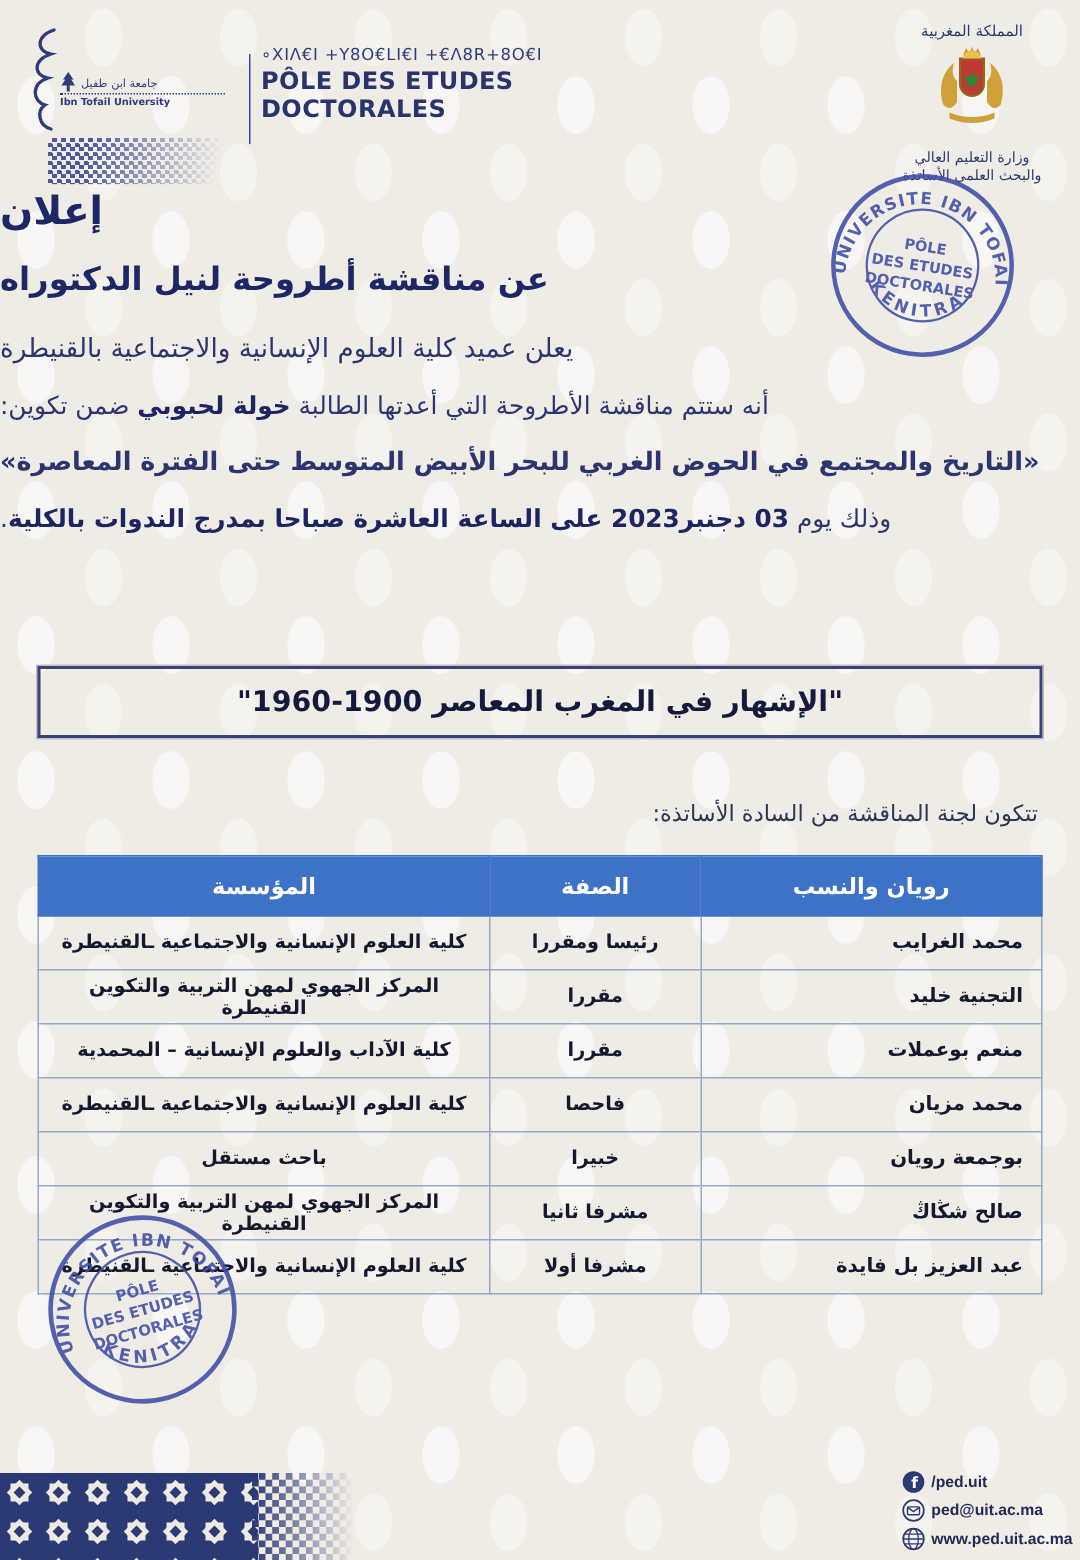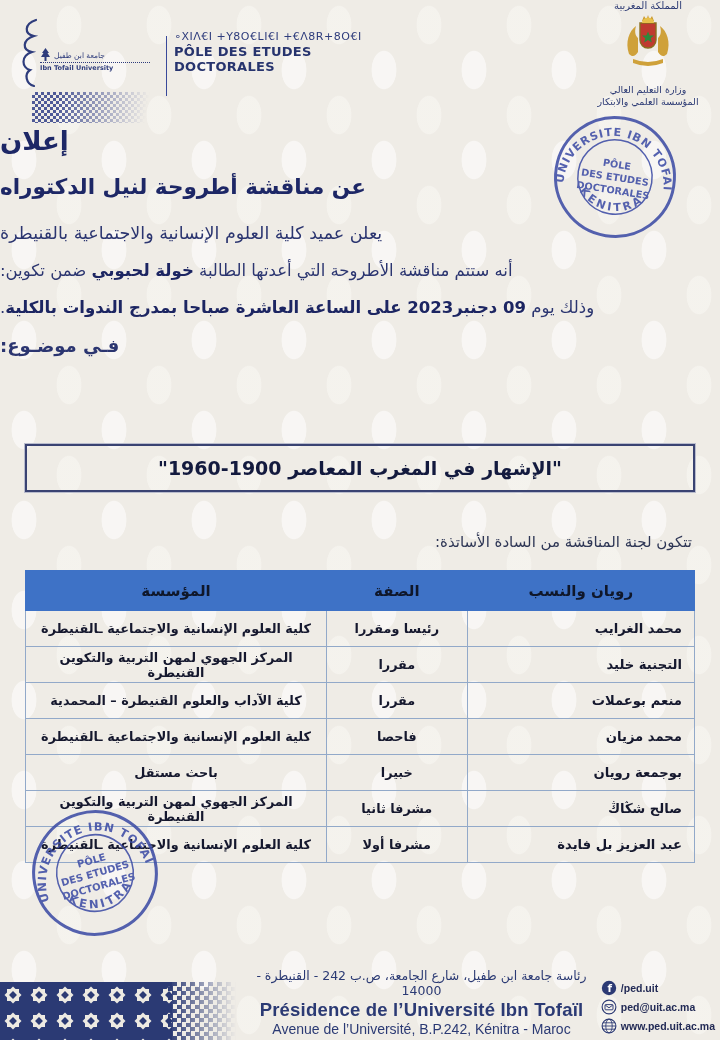--- a/index.html
+++ b/index.html
@@ -21,23 +21,23 @@
   .mini-en{font-size:6.5px;font-weight:bold;color:#2e3c7c;border-top:1px dotted #2e3c7c;padding-top:1px;}
   .dissolve{position:absolute;left:18px;top:80px;width:134px;height:31px;opacity:.85;
     background-image:conic-gradient(#33408a 25%, transparent 0 50%, #33408a 0 75%, transparent 0);
     background-size:6px 6px;
     -webkit-mask-image:linear-gradient(100deg,#000 20%,transparent 85%);
     mask-image:linear-gradient(100deg,#000 20%,transparent 85%);}
   .logo-divider{position:absolute;left:152px;top:24px;width:1px;height:60px;background:#39499a;}
   .logo-text{position:absolute;left:160px;top:16px;width:196px;}
   .logo-ar{font-size:19px;line-height:1.2;color:#33418c;text-align:center;}
   .logo-tif{font-size:11px;letter-spacing:.5px;color:#2e3c7c;margin-top:2px;}
-  .logo-fr{font-size:13px;font-weight:bold;color:#27346e;letter-spacing:.3px;margin-top:1px;}
-  
-  .gov-block{position:absolute;right:16px;top:0;width:112px;text-align:center;color:#2c3a74;}
+  .logo-fr{font-size:16px;font-weight:bold;color:#27346e;letter-spacing:.3px;margin-top:1px;}
+  
+  .gov-block{position:absolute;right:16px;top:16px;width:112px;text-align:center;color:#2c3a74;}
   .kingdom{font-size:10px;}
   .crest{display:block;margin:1px auto 1px;}
   .ministry{font-size:9.5px;line-height:1.25;margin-top:16px;}
   
   .stamp{position:absolute;opacity:.88;}
   .stamp-tr{left:550px;top:112px;transform:rotate(9deg);}
   .stamp-bl{left:28px;top:806px;transform:rotate(-16deg);}
   
   .announce{position:absolute;top:126px;left:0;right:0;text-align:left;}
   .announce h1{font-size:26px;margin:0 0 18px;color:#1d2766;}
@@ -50,21 +50,21 @@
   .a-subj{font-size:18px;font-weight:bold;color:#1d2766;}
   .announce b{color:#1c2562;}
   
   .thesis-box{position:absolute;top:444px;left:25px;right:25px;height:44px;
     border:2px solid #3a4372;box-shadow:0 0 0 1px #b9bccd;
     display:flex;align-items:center;justify-content:center;
     font-size:19px;font-weight:bold;color:#131a3e;}
   
   .intro{position:absolute;top:533px;right:28px;margin:0;font-size:15px;color:#2e3655;}
   .committee{position:absolute;top:570px;left:25px;width:670px;border-collapse:collapse;}
-  .committee th{background:#3e72c6;color:#0f172a;font-size:15px;font-weight:bold;height:37px;border:1px solid #3e72c6;}
+  .committee th{background:#3e72c6;color:#ffffff;font-size:15px;font-weight:bold;height:37px;border:1px solid #3e72c6;}
   .committee td{border:1px solid #92a9c9;height:31px;font-size:12.8px;font-weight:bold;color:#15182e;text-align:center;padding:2px 6px;}
   .committee td.cell-name{text-align:right;padding-left:4px;padding-right:12px;font-size:13.2px;}
   .col-name{width:34%;}.col-role{width:21%;}.col-inst{width:45%;}
   
   .zellige{position:absolute;left:0;bottom:0;}
   .zellige-dissolve{position:absolute;left:168px;bottom:0;width:74px;height:58px;
     background-image:conic-gradient(#2b3a74 25%, transparent 0 50%, #2b3a74 0 75%, transparent 0);
     background-size:9px 9px;
     -webkit-mask-image:linear-gradient(to right,#000 0%,transparent 92%);
     mask-image:linear-gradient(to right,#000 0%,transparent 92%);}
@@ -108,21 +108,21 @@
       <path d="M21 9 l2-5 2.5 4 1.5-5 1.5 5 2.5-4 2 5 z" fill="#c9992f"></path>
       <path d="M8 42 C4 30 8 19 15 14 C13 21 15 24 17 26 L17 40 C14 45 11 45 8 42 Z" fill="#cfa13a"></path>
       <path d="M46 42 C50 30 46 19 39 14 C41 21 39 24 37 26 L37 40 C40 45 43 45 46 42 Z" fill="#cfa13a"></path>
       <path d="M19 11 h16 v17 a8 8 0 0 1 -16 0 z" fill="#bf3a30" stroke="#8a6d1f" stroke-width="1.4"></path>
       <path d="M21 11 a6 5.5 0 0 1 12 0 z" fill="#e8c04a"></path>
       <path d="M27 19.5 L28.7 23.4 33 23.6 29.7 26.3 30.8 30.4 27 28.1 23.2 30.4 24.3 26.3 21 23.6 25.3 23.4 Z" fill="#2a8a3c"></path>
       <path d="M12 47 Q27 53 42 47 L42 51 Q27 57 12 51 Z" fill="#cfa13a"></path>
     </svg>
     <div class="ministry">
       <div>وزارة التعليم العالي</div>
-      <div>المؤسسة العلمي والابتكار</div>
+      <div>والبحث العلمي الأساتذة</div>
     </div>
   </div>
 
   <svg class="stamp stamp-tr" width="130" height="130" viewBox="0 0 140 140">
     <defs>
       <path id="arcTopA" d="M 16,80 A 51,51 0 1 1 124,80"></path>
       <path id="arcBotA" d="M 26,76 A 47,47 0 0 0 114,76"></path>
     </defs>
     <circle cx="70" cy="70" r="64" fill="none" stroke="#3e4da6" stroke-width="3.2"></circle>
     <circle cx="70" cy="70" r="40" fill="none" stroke="#3e4da6" stroke-width="1.6"></circle>
@@ -135,22 +135,22 @@
     <text x="70" y="60" text-anchor="middle" font-size="10.5" font-weight="bold" fill="#3e4da6">PÔLE</text>
     <text x="70" y="74" text-anchor="middle" font-size="10.5" font-weight="bold" fill="#3e4da6">DES ETUDES</text>
     <text x="70" y="88" text-anchor="middle" font-size="10.5" font-weight="bold" fill="#3e4da6">DOCTORALES</text>
   </svg>
 
   <div class="announce" dir="rtl">
     <h1>إعلان</h1>
     <h2>عن مناقشة أطروحة لنيل الدكتوراه</h2>
     <p class="a-l1">يعلن عميد كلية العلوم الإنسانية والاجتماعية  بالقنيطرة</p>
     <p class="a-l2"><span>أنه ستتم مناقشة الأطروحة التي أعدتها الطالبة  </span><b>خولة لحبوبي</b><span> ضمن تكوين:</span></p>
-    <p class="a-date"><span>وذلك يوم </span><b>09 دجنبر2023 على الساعة العاشرة صباحا  بمدرج  الندوات بالكلية</b><span>.</span></p>
-    <p class="a-subj">فـي موضـوع:</p>
+    <p class="a-prog">«التاريخ والمجتمع في الحوض الغربي للبحر الأبيض المتوسط حتى الفترة المعاصرة»</p>
+    <p class="a-date"><span>وذلك يوم </span><b>03 دجنبر2023 على الساعة العاشرة صباحا  بمدرج  الندوات بالكلية</b><span>.</span></p>
   </div>
 
   <div class="thesis-box">
     <span dir="rtl">"الإشهار في المغرب المعاصر 1900-1960"</span>
   </div>
 
   <p class="intro" dir="rtl">تتكون لجنة المناقشة من السادة الأساتذة:</p>
   <table class="committee" dir="rtl">
     <colgroup>
         <col class="col-name">
@@ -171,21 +171,21 @@
           <td class="cell-inst">كلية العلوم الإنسانية والاجتماعية ـالقنيطرة</td>
         </tr>
         <tr>
           <td class="cell-name">التجنية خليد</td>
           <td class="cell-role">مقررا</td>
           <td class="cell-inst">المركز الجهوي لمهن التربية والتكوين القنيطرة</td>
         </tr>
         <tr>
           <td class="cell-name">منعم بوعملات</td>
           <td class="cell-role">مقررا</td>
-          <td class="cell-inst">كلية الآداب والعلوم القنيطرة – المحمدية</td>
+          <td class="cell-inst">كلية الآداب والعلوم الإنسانية – المحمدية</td>
         </tr>
         <tr>
           <td class="cell-name">محمد مزيان</td>
           <td class="cell-role">فاحصا</td>
           <td class="cell-inst">كلية العلوم الإنسانية والاجتماعية ـالقنيطرة</td>
         </tr>
         <tr>
           <td class="cell-name">بوجمعة رويان</td>
           <td class="cell-role">خبيرا</td>
           <td class="cell-inst">باحث مستقل</td>
@@ -227,25 +227,20 @@
         <rect width="26" height="26" fill="#2b3a74"></rect>
         <rect x="7" y="7" width="12" height="12" fill="#edeae2"></rect>
         <rect x="7" y="7" width="12" height="12" fill="#edeae2" transform="rotate(45 13 13)"></rect>
         <rect x="10.2" y="10.2" width="5.6" height="5.6" fill="#2b3a74" transform="rotate(45 13 13)"></rect>
       </pattern>
     </defs>
     <rect width="172" height="58" fill="url(#star8)"></rect>
   </svg>
   <div class="zellige-dissolve"></div>
 
-  <div class="footer-text">
-    <div class="f-ar" dir="rtl">رئاسة جامعة ابن طفيل، شارع الجامعة، ص.ب 242 - القنيطرة - 14000</div>
-    <div class="f-title">Présidence de l’Université Ibn Tofaïl</div>
-    <div class="f-addr">Avenue de l’Université, B.P.242, Kénitra - Maroc</div>
-  </div>
 
   <div class="contacts">
     <div class="contact">
       <svg width="16" height="16" viewBox="0 0 20 20">
         <circle cx="10" cy="10" r="9" fill="#2c3a74"></circle>
         <text x="11" y="15" font-size="13" font-weight="bold" fill="#ffffff" text-anchor="middle">f</text>
       </svg>
       <span class="clabel">/ped.uit</span>
     </div>
     <div class="contact">

